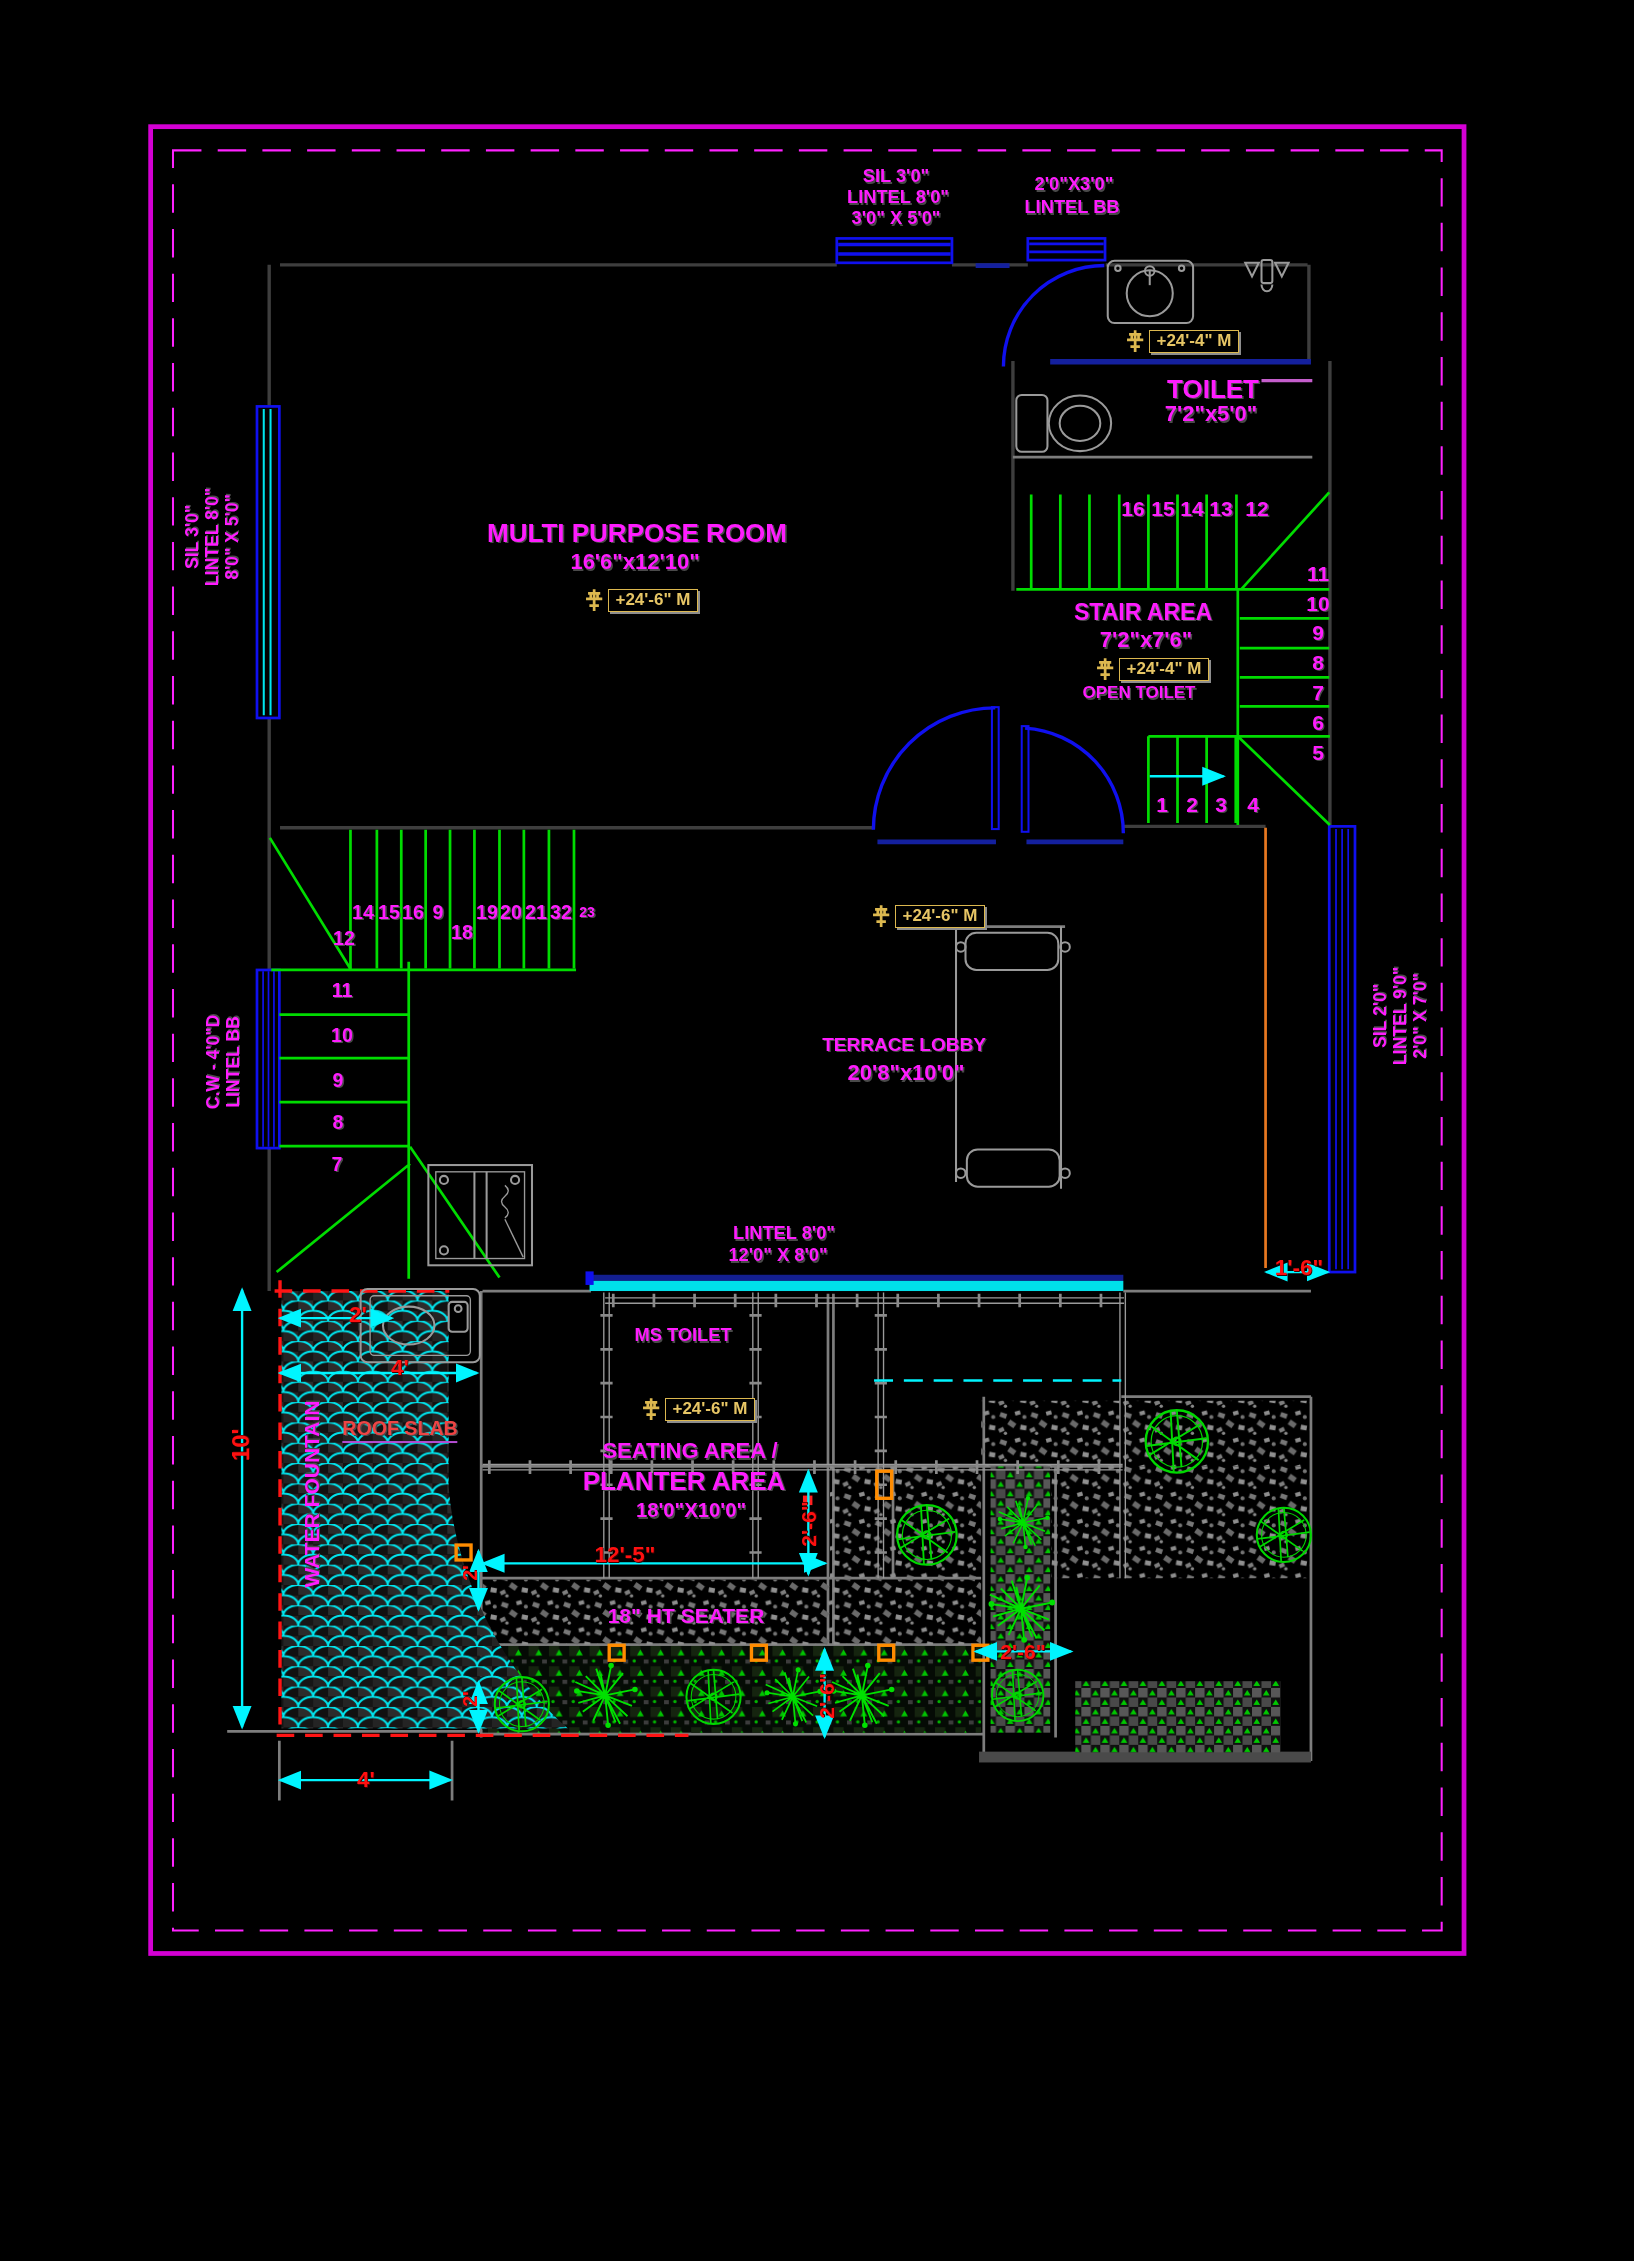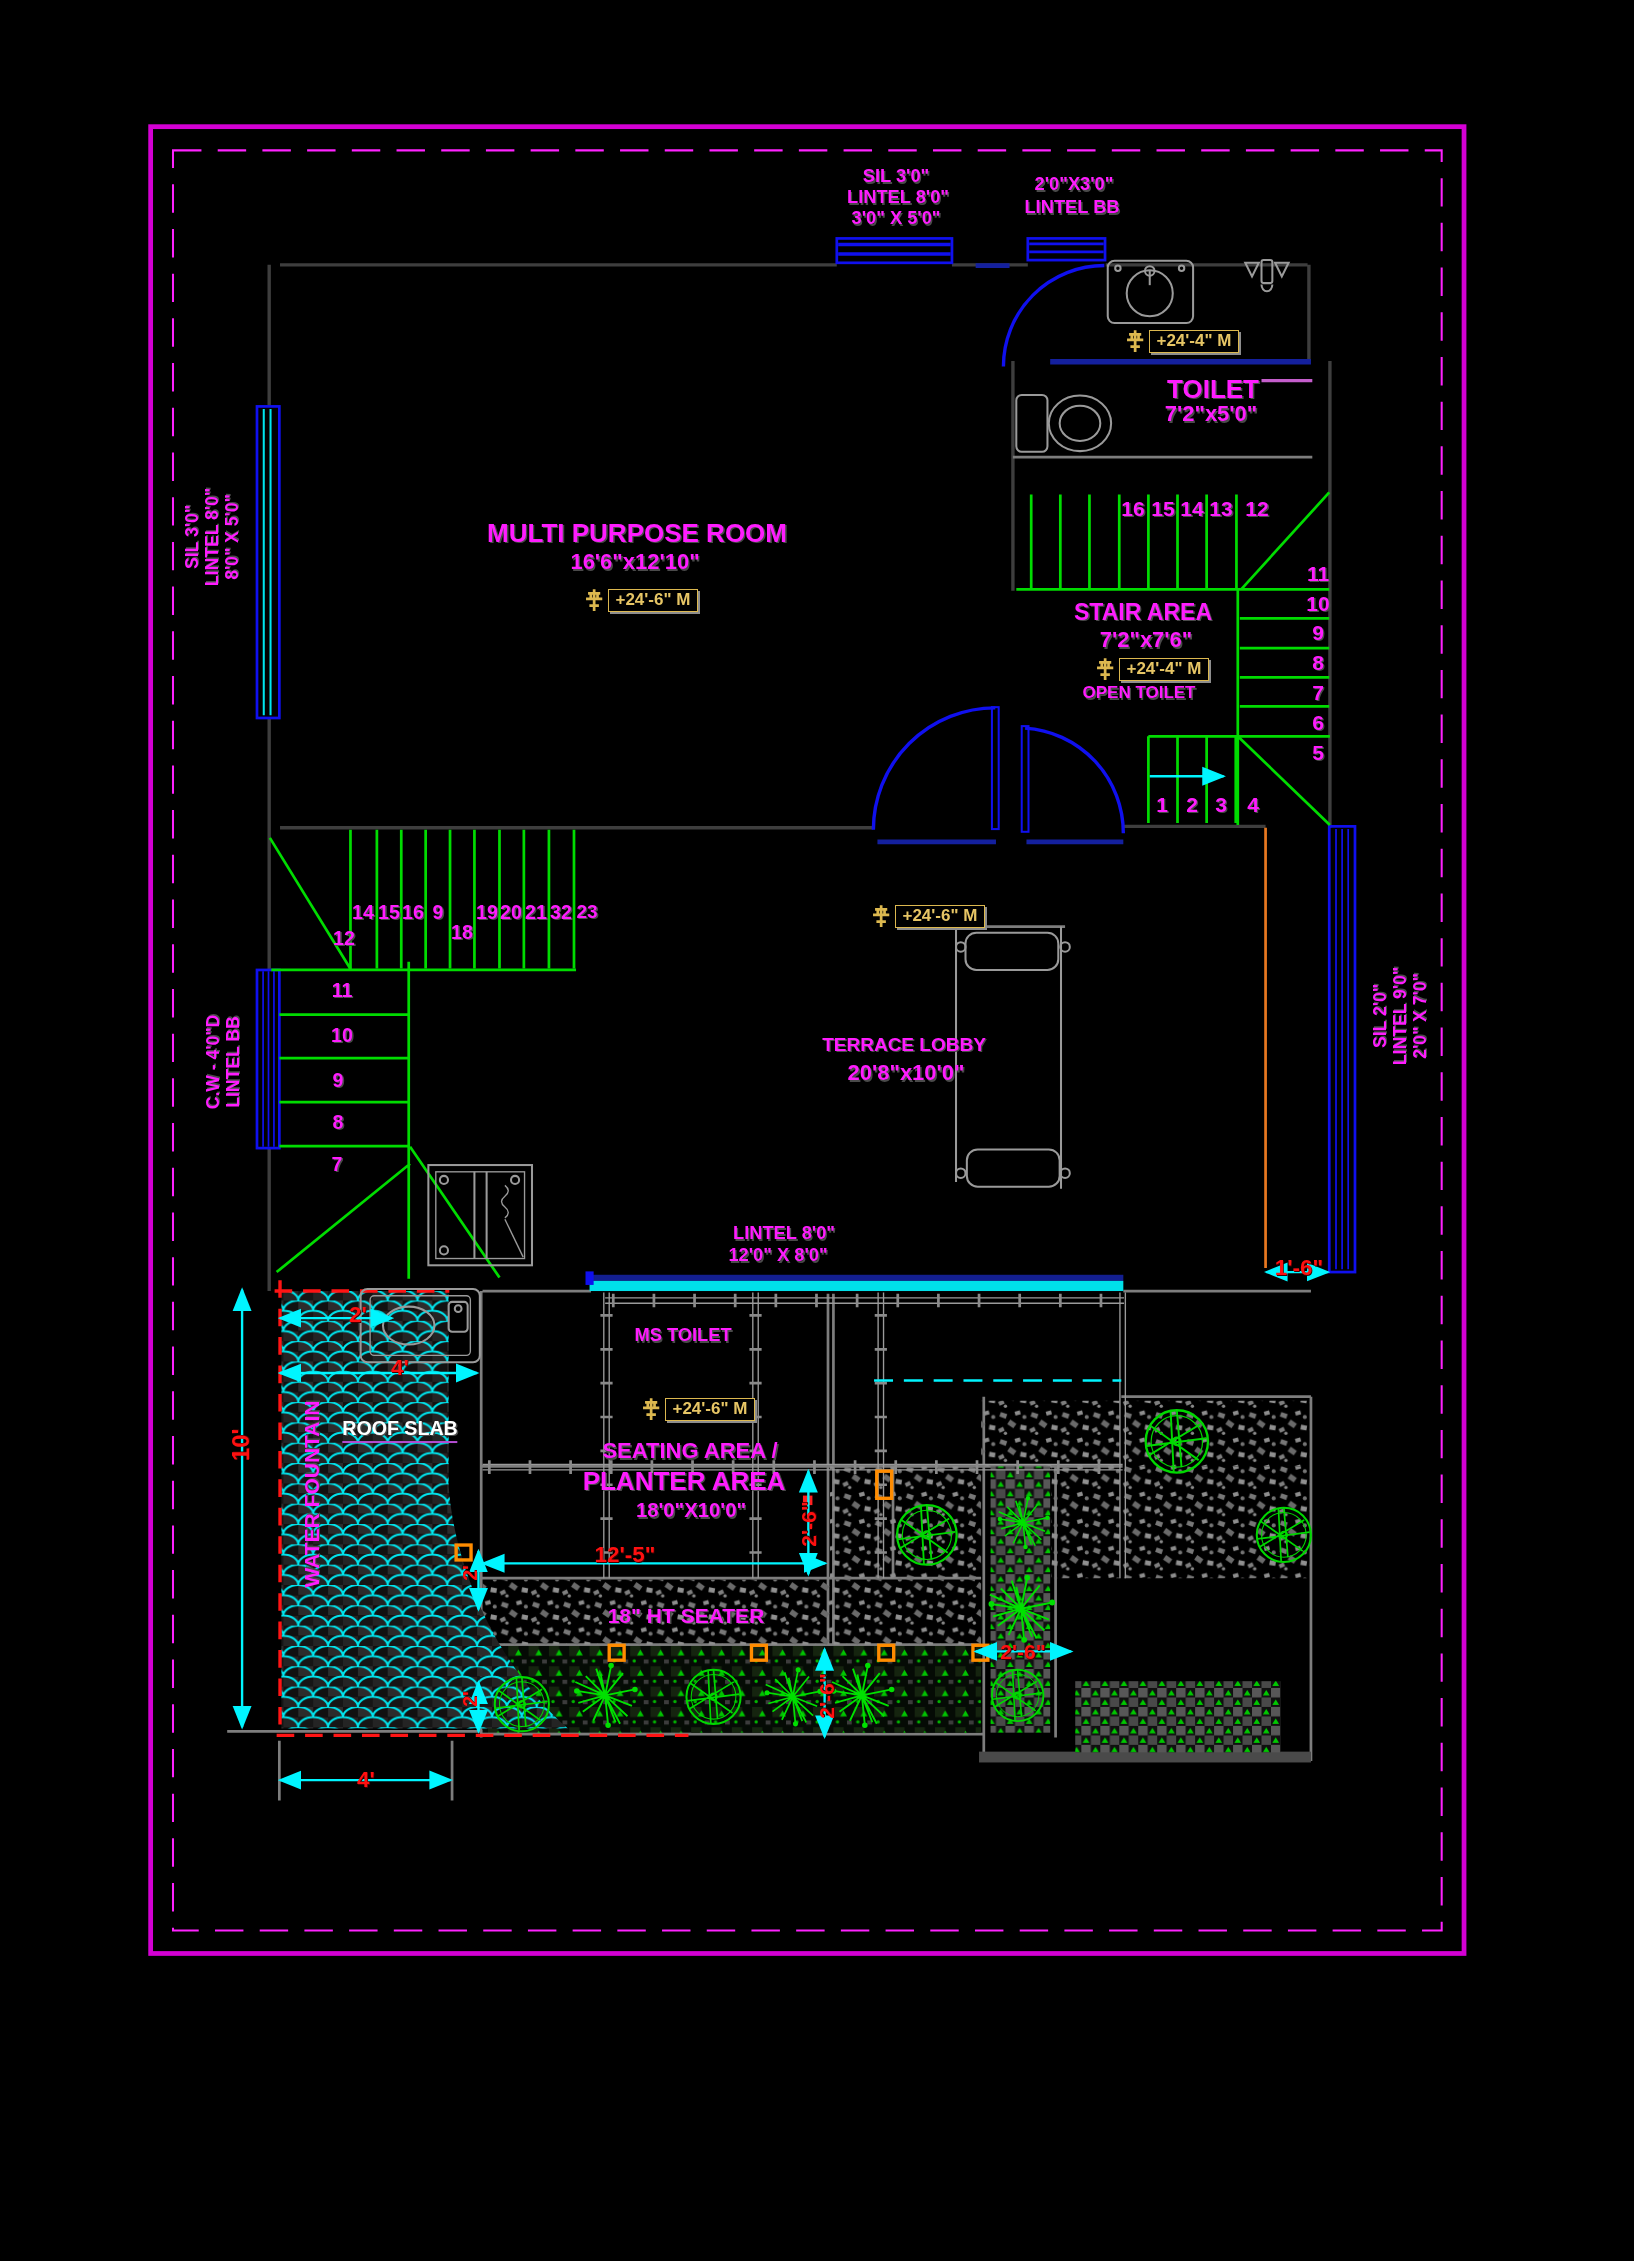--- a/index.html
+++ b/index.html
@@ -3,21 +3,21 @@
 <meta charset="utf-8">
 <style>
   html,body{margin:0;padding:0;background:#000;}
   .sheet{position:relative;width:1635px;height:2261px;background:#000;overflow:hidden;
          font-family:"Liberation Sans",sans-serif;}
   svg.draw{position:absolute;left:0;top:0;}
   .lbl{position:absolute;transform:translate(-50%,-50%);color:#FF1CFF;font-weight:bold;
        white-space:nowrap;text-shadow:1.4px 1.4px 0 #4a4a4a;line-height:1.15;text-align:center;}
   .rot{transform:translate(-50%,-50%) rotate(-90deg);}
   .dim{color:#FF1010;text-shadow:0.7px 0.7px 0 #400;}
-  .violet{color:#ffffff;border-bottom:2.7px solid #B44DD2;padding-bottom:1.4px;}
+  .violet{color:#ef4444;border-bottom:2.7px solid #B44DD2;padding-bottom:1.4px;}
   .lvl{position:absolute;display:flex;align-items:center;gap:4.1px;}
   .lvl-box{border:1.4px solid #DCB84F;box-shadow:2px 2px 0 #8d8d8d;color:#E6C565;
            font-weight:bold;font-size:17px;padding:0.7px 6.1px;background:#000;white-space:nowrap;}
 </style>
 </head>
 <body>
 
 <div class="sheet">
 
 <svg class="draw" width="1635" height="2261" viewBox="0 0 2413 3338">
@@ -315,21 +315,21 @@
 
 <div class="lbl" style="left:363px;top:912px;font-size:19.6px">14</div>
 <div class="lbl" style="left:389px;top:912px;font-size:19.6px">15</div>
 <div class="lbl" style="left:413px;top:912px;font-size:19.6px">16</div>
 <div class="lbl" style="left:438px;top:912px;font-size:19.6px">9</div>
 <div class="lbl" style="left:462px;top:932px;font-size:19.6px">18</div>
 <div class="lbl" style="left:487px;top:912px;font-size:19.6px">19</div>
 <div class="lbl" style="left:511px;top:912px;font-size:19.6px">20</div>
 <div class="lbl" style="left:536px;top:912px;font-size:19.6px">21</div>
 <div class="lbl" style="left:561px;top:912px;font-size:19.6px">32</div>
-<div class="lbl" style="left:587px;top:912px;font-size:19px">23</div>
+<div class="lbl" style="left:587px;top:912px;font-size:14px">23</div>
 <div class="lbl" style="left:344px;top:938px;font-size:19.6px">12</div>
 
 <div class="lbl" style="left:342px;top:990px;font-size:19.6px">11</div>
 <div class="lbl" style="left:342px;top:1035px;font-size:19.6px">10</div>
 <div class="lbl" style="left:338px;top:1080px;font-size:19.6px">9</div>
 <div class="lbl" style="left:338px;top:1122px;font-size:19.6px">8</div>
 <div class="lbl" style="left:337px;top:1164px;font-size:19.6px">7</div>
 
 <div class="lvl" style="left:584px;top:588px">
   <svg width="20.3" height="24.4" viewBox="0 0 30 36">

